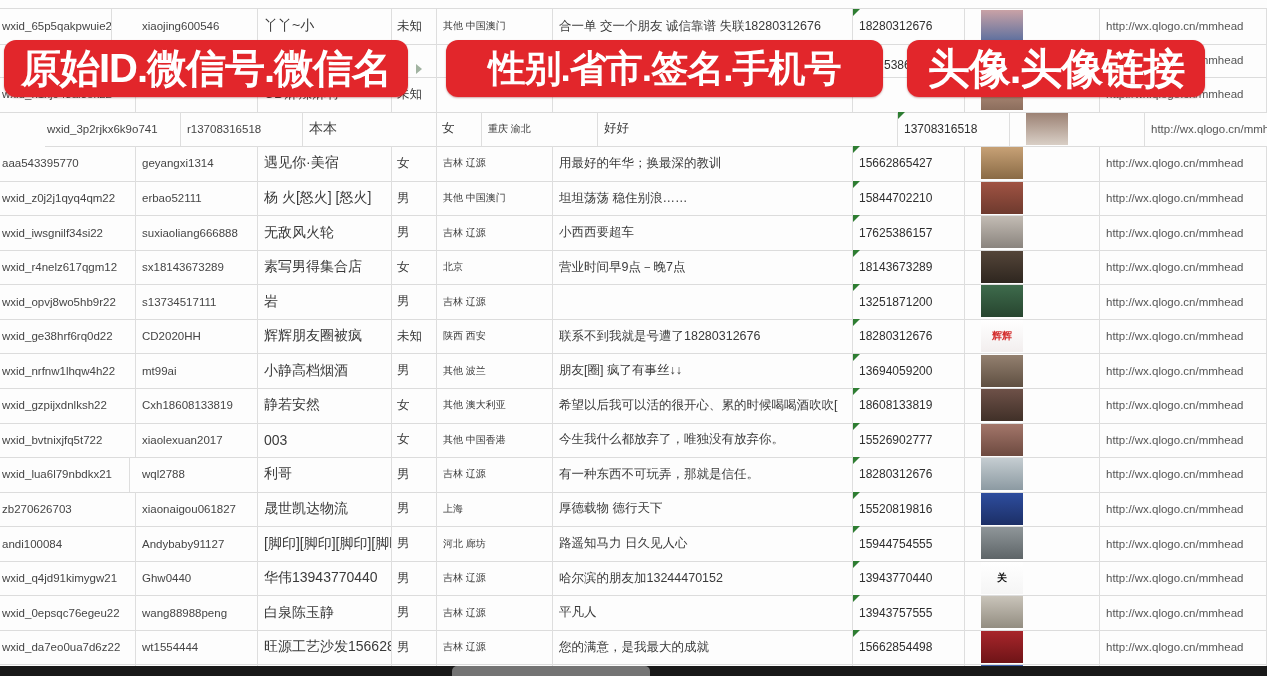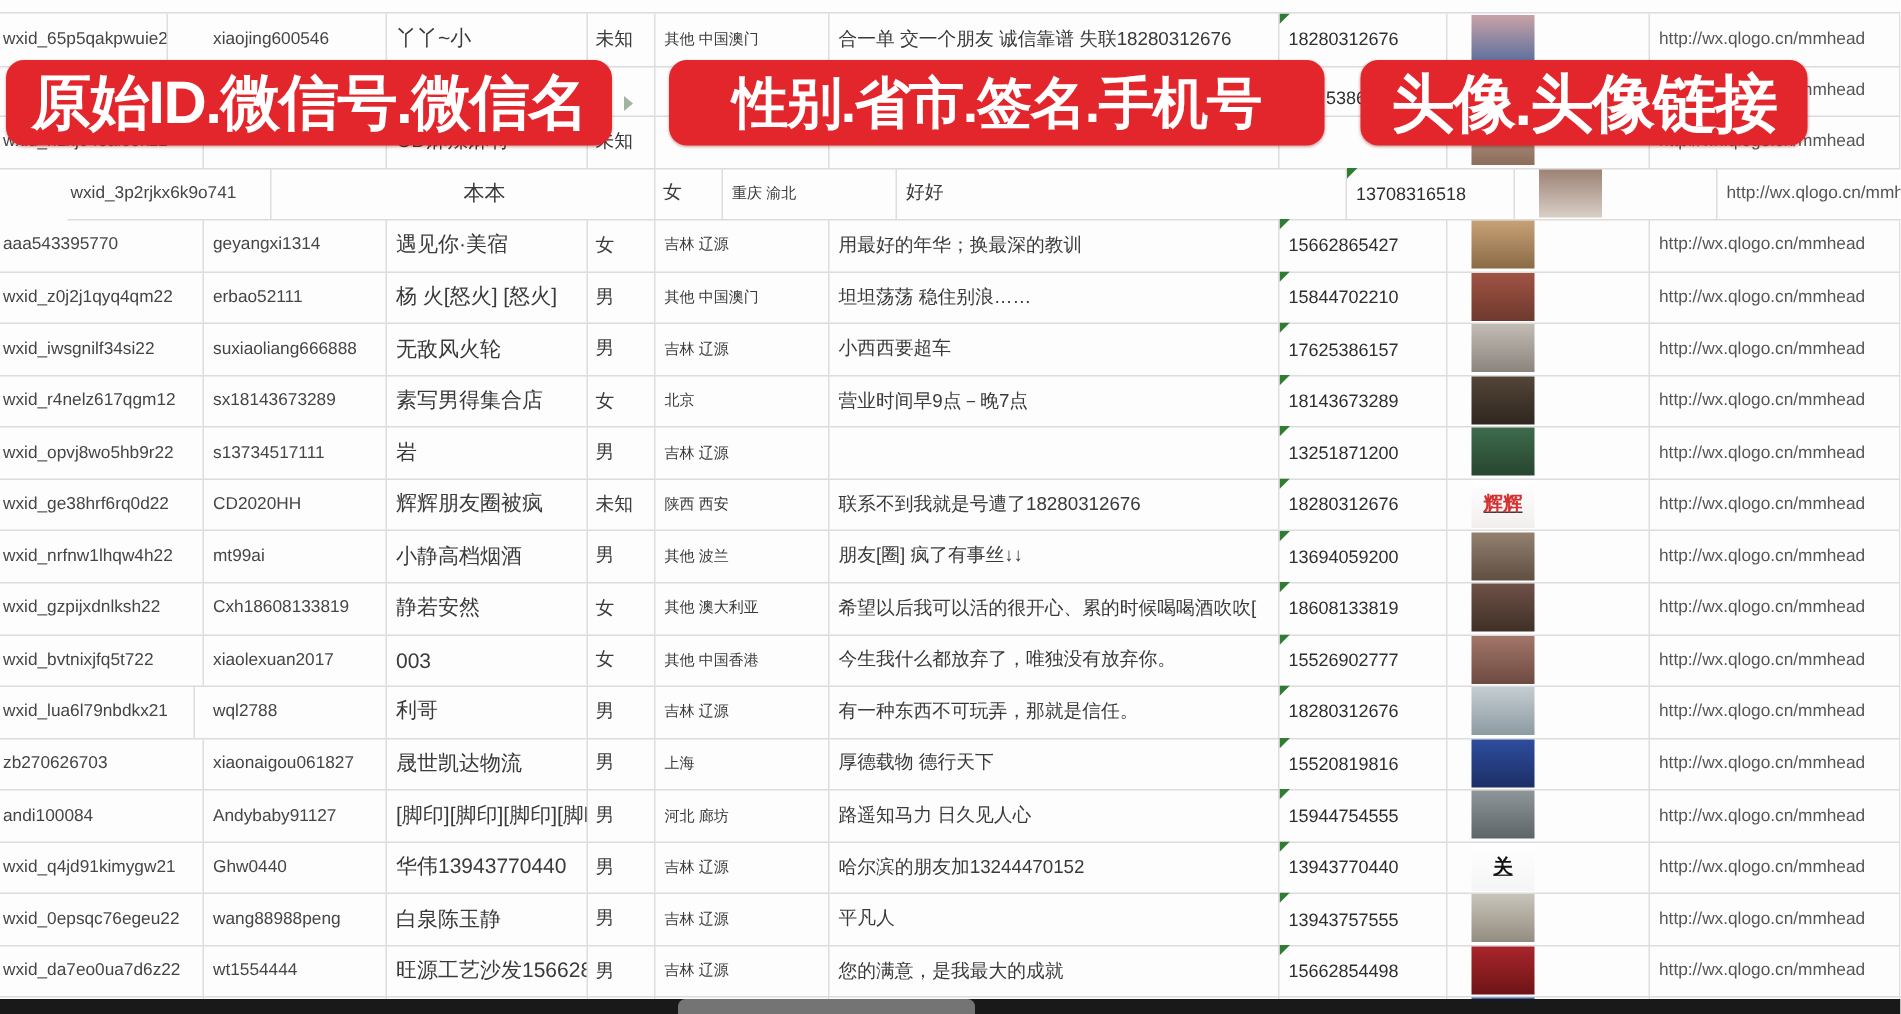--- a/index.html
+++ b/index.html
@@ -27,21 +27,21 @@
   .cell.c-signature{font-size:12.5px;}
   .cell.c-phone{font-size:12px;color:#2f2f2f;}
   .cell.c-link{font-size:11.5px;color:#555;}
   .cell.flagged::before{
     content:"";position:absolute;left:0;top:0;
     border-left:7px solid #2e7d32;border-bottom:7px solid transparent;
   }
   .avatar{
     position:absolute;left:16px;top:1px;width:42px;height:32px;
     display:flex;align-items:center;justify-content:center;
-    font-size:13px;font-weight:700;overflow:hidden;text-decoration:underline;
+    font-size:10px;font-weight:700;overflow:hidden;
   }
   .banner{
     position:absolute;top:40px;height:57px;z-index:30;
     background:#e2262b;border-radius:12px;
     color:#ffffff;font-weight:800;
     display:flex;align-items:center;justify-content:center;
     white-space:nowrap;overflow:hidden;
     box-shadow:0 1px 2px rgba(120,0,0,.35);
     letter-spacing:-1px;
   }
@@ -104,20 +104,21 @@
       <div class="cell c-region" style="left: 437px; width: 116px;"></div>
       <div class="cell c-signature" style="left: 553px; width: 300px;"></div>
       <div class="cell c-phone" style="left: 853px; width: 112px;"></div>
       <div class="cell c-avatar" style="left: 965px; width: 135px;">
         <div class="avatar" style="background: linear-gradient(rgb(192, 154, 134), rgb(140, 110, 93));"></div>
       </div>
       <div class="cell c-link" style="left: 1100px; width: 167px;">http://wx.qlogo.cn/mmhead</div>
     </div>
     <div class="row" style="top: 111.65px; height: 34.55px; margin-left: 45px;">
       <div class="cell c-id" style="left: 0px; width: 136px;">wxid_3p2rjkx6k9o741</div>
+      <div class="cell c-wxid" style="left: 136px; width: 122px;">r13708316518</div>
       <div class="cell c-name" style="left: 258px; width: 134px;">本本</div>
       <div class="cell c-gender" style="left: 392px; width: 45px;">女</div>
       <div class="cell c-region" style="left: 437px; width: 116px;">重庆 渝北</div>
       <div class="cell c-signature" style="left: 553px; width: 300px;">好好</div>
       <div class="cell c-phone flagged" style="left: 853px; width: 112px;">13708316518</div>
       <div class="cell c-avatar" style="left: 965px; width: 135px;">
         <div class="avatar" style="background: linear-gradient(rgb(156, 130, 116), rgb(217, 207, 198));"></div>
       </div>
       <div class="cell c-link" style="left: 1100px; width: 167px;">http://wx.qlogo.cn/mmhead</div>
     </div>

